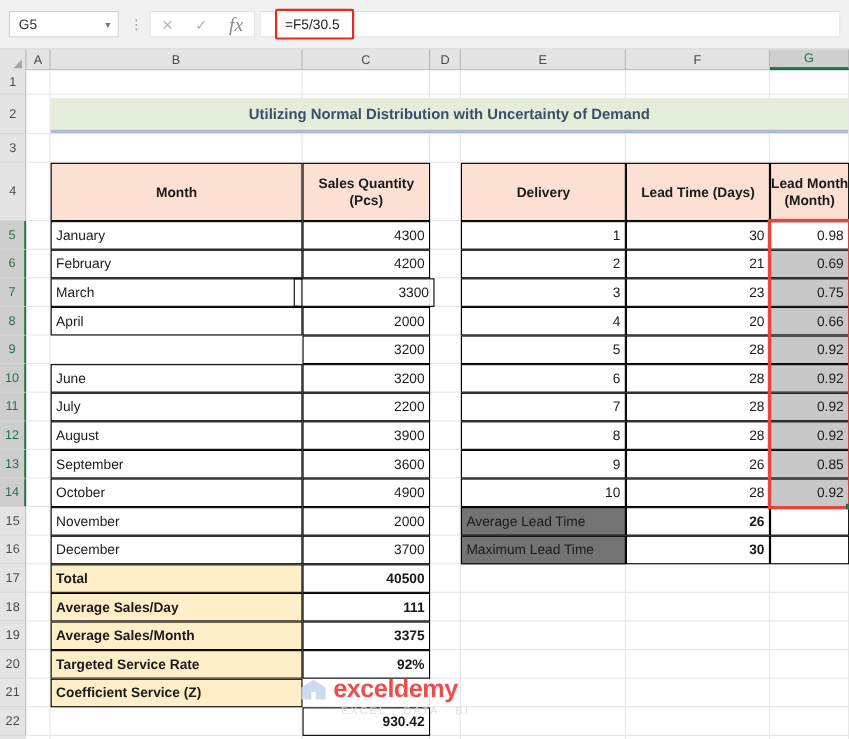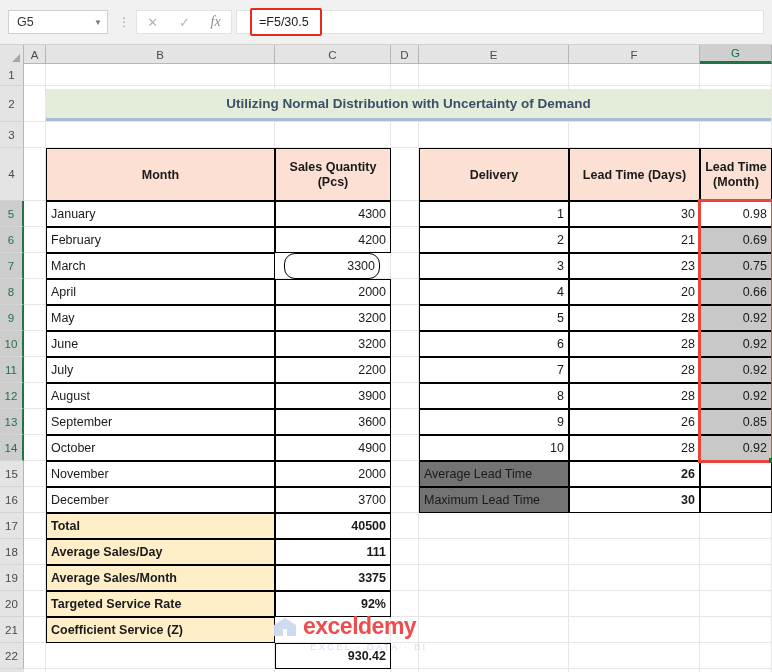--- a/index.html
+++ b/index.html
@@ -30,21 +30,21 @@
   #fb-dots {
     position: absolute; left: 118px; top: 14px;
     font-size: 12px; color: #999; letter-spacing: 0; line-height: 16px;
   }
   #fb-icons {
     position: absolute; left: 136px; top: 10px; width: 96px; height: 24px;
     background: #ffffff; border: 1px solid #e2e2e2;
     display: flex; align-items: center; justify-content: space-around;
   }
   #fb-icons span { font-size: 13px; color: #b4b4b4; }
-  #fb-icons .fx { font-style: italic; font-family: "Liberation Serif", serif; color: #8d8d8d; font-size: 14px;}
+  #fb-icons .fx { font-style: italic; font-family: "Liberation Serif", serif; color: #8d8d8d; font-size: 18px;}
   #formula-input {
     position: absolute; left: 236px; top: 10px; width: 528px; height: 24px;
     background: #ffffff; border: 1px solid #e2e2e2;
   }
   #formula-value {
     position: absolute; left: 250px; top: 8px; width: 72px; height: 28px;
     border: 2px solid #e8291c; border-radius: 2px;
     background: #ffffff;
     display: flex; align-items: center; padding-left: 7px;
     font-size: 12.5px; color: #222;
@@ -237,24 +237,23 @@
       <div class="cell hdr ctr bordered" style="left: 22px; top: 84px; width: 229px; height: 53px;">Month</div>
       <div class="cell hdr ctr bordered hdr2" style="left: 251px; top: 84px; width: 116px; height: 53px; flex-direction: column; justify-content: center;">
         <span>Sales Quantity</span>
         <span>(Pcs)</span>
       </div>
       <div class="cell lft bordered" style="left: 22px; top: 137px; width: 229px; height: 26px;">January</div>
       <div class="cell rgt bordered" style="left: 251px; top: 137px; width: 116px; height: 26px;">4300</div>
       <div class="cell lft bordered" style="left: 22px; top: 163px; width: 229px; height: 26px;">February</div>
       <div class="cell rgt bordered" style="left: 251px; top: 163px; width: 116px; height: 26px;">4200</div>
       <div class="cell lft bordered" style="left: 22px; top: 189px; width: 229px; height: 26px;">March</div>
-      <div class="cell rgt bordered" style="left: 260px; top: 189px; width: 96px; height: 26px; border-radius: 11px;">3300</div>
+      <div class="cell rgt bordered" style="left: 243px; top: 189px; width: 128px; height: 26px;">3300</div>
       <div class="cell lft bordered" style="left: 22px; top: 215px; width: 229px; height: 26px;">April</div>
       <div class="cell rgt bordered" style="left: 251px; top: 215px; width: 116px; height: 26px;">2000</div>
-      <div class="cell lft bordered" style="left: 22px; top: 241px; width: 229px; height: 26px;">May</div>
       <div class="cell rgt bordered" style="left: 251px; top: 241px; width: 116px; height: 26px;">3200</div>
       <div class="cell lft bordered" style="left: 22px; top: 267px; width: 229px; height: 26px;">June</div>
       <div class="cell rgt bordered" style="left: 251px; top: 267px; width: 116px; height: 26px;">3200</div>
       <div class="cell lft bordered" style="left: 22px; top: 293px; width: 229px; height: 26px;">July</div>
       <div class="cell rgt bordered" style="left: 251px; top: 293px; width: 116px; height: 26px;">2200</div>
       <div class="cell lft bordered" style="left: 22px; top: 319px; width: 229px; height: 26px;">August</div>
       <div class="cell rgt bordered" style="left: 251px; top: 319px; width: 116px; height: 26px;">3900</div>
       <div class="cell lft bordered" style="left: 22px; top: 345px; width: 229px; height: 26px;">September</div>
       <div class="cell rgt bordered" style="left: 251px; top: 345px; width: 116px; height: 26px;">3600</div>
       <div class="cell lft bordered" style="left: 22px; top: 371px; width: 229px; height: 26px;">October</div>
@@ -269,21 +268,21 @@
       <div class="cell rgt bordered bold" style="left: 251px; top: 475px; width: 116px; height: 26px;">111</div>
       <div class="cell lft bordered summary" style="left: 22px; top: 501px; width: 229px; height: 26px;">Average Sales/Month</div>
       <div class="cell rgt bordered bold" style="left: 251px; top: 501px; width: 116px; height: 26px;">3375</div>
       <div class="cell lft bordered summary" style="left: 22px; top: 527px; width: 229px; height: 26px;">Targeted Service Rate</div>
       <div class="cell rgt bordered bold" style="left: 251px; top: 527px; width: 116px; height: 26px;">92%</div>
       <div class="cell lft bordered summary" style="left: 22px; top: 553px; width: 229px; height: 26px;">Coefficient Service (Z)</div>
       <div class="cell rgt bordered bold" style="left: 251px; top: 579px; width: 116px; height: 26px;">930.42</div>
       <div class="cell hdr ctr bordered" style="left: 545px; top: 84px; width: 131px; height: 53px;">Lead Time (Days)</div>
       <div class="cell hdr ctr bordered" style="left: 395px; top: 84px; width: 150px; height: 53px;">Delivery</div>
       <div class="cell hdr ctr bordered hdr2" style="left: 676px; top: 84px; width: 72px; height: 53px; flex-direction: column; justify-content: center;">
-        <span>Lead Time</span>
+        <span>Lead Month</span>
         <span>(Month)</span>
       </div>
       <div class="cell rgt bordered" style="left: 395px; top: 137px; width: 150px; height: 26px;">1</div>
       <div class="cell rgt bordered" style="left: 545px; top: 137px; width: 131px; height: 26px;">30</div>
       <div class="cell rgt bordered" style="left: 676px; top: 137px; width: 72px; height: 26px;">0.98</div>
       <div class="cell rgt bordered" style="left: 395px; top: 163px; width: 150px; height: 26px;">2</div>
       <div class="cell rgt bordered" style="left: 545px; top: 163px; width: 131px; height: 26px;">21</div>
       <div class="cell rgt bordered selcell" style="left: 676px; top: 163px; width: 72px; height: 26px;">0.69</div>
       <div class="cell rgt bordered" style="left: 395px; top: 189px; width: 150px; height: 26px;">3</div>
       <div class="cell rgt bordered" style="left: 545px; top: 189px; width: 131px; height: 26px;">23</div>

